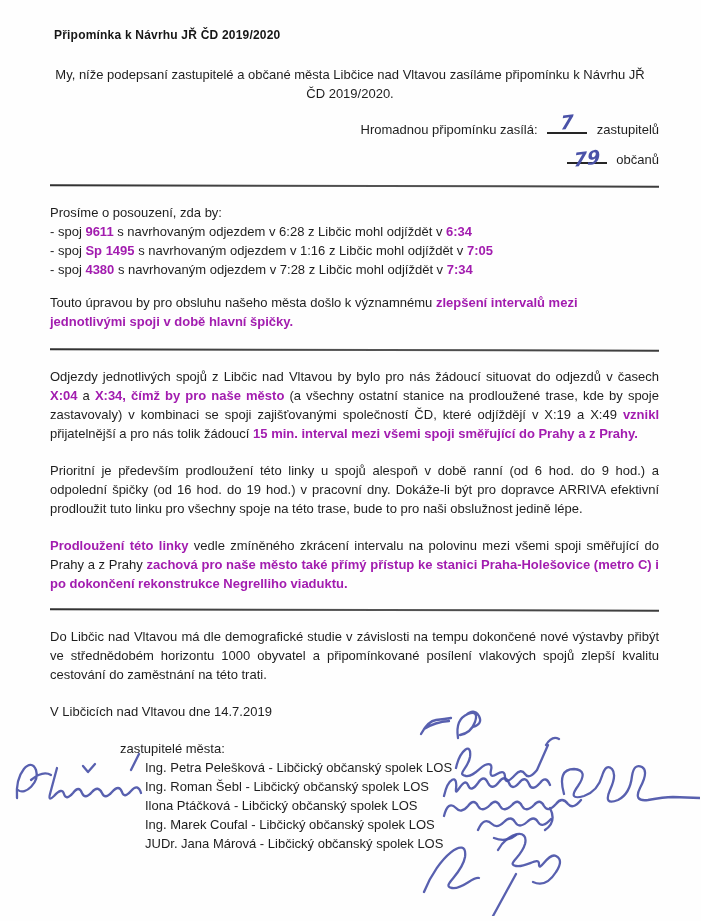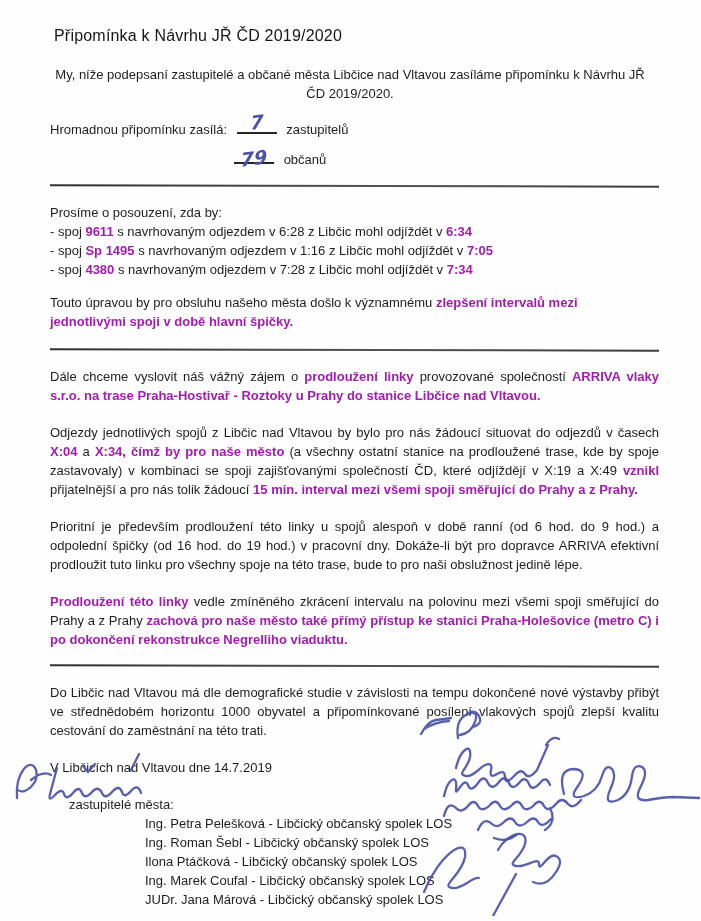--- a/index.html
+++ b/index.html
@@ -10,22 +10,22 @@
     background:#fefefe;
     overflow:hidden;
     font-family:"Liberation Sans", sans-serif;
     color:#1e1e1e;
     font-size:13px;
     line-height:19px;
     padding:22px 42px 0 50px;
   }
   .b { font-weight:bold; color:#a21caf; }
   h1.title {
-    font-size:16px;
-    font-weight:normal;
+    font-size:12px;
+    font-weight:bold;
     letter-spacing:.2px;
     margin:4px 0 20px 4px;
     color:#161616;
   }
   p.para { margin:0 0 18px 0; }
   p.just { text-align:justify; }
   .bullets div { margin:0; }
   .rule {
     height:2px;
     background:linear-gradient(90deg,#303030,#555 55%,#3c3c3c);
@@ -48,23 +48,23 @@
     bottom:0px;
     transform:translateX(-50%) rotate(-7deg) skewX(-7deg);
     font-family:"DejaVu Sans", sans-serif;
     font-style:italic;
     font-size:19px;
     line-height:19px;
     font-weight:bold;
     color:var(--ink,#4152a8);
   }
   .hand-num.overlap { bottom:-6px; }
-  .submit-block { margin:2px 0 0 0; }
+  .submit-block { margin:2px 0 0 0;text-align:right; }
   .sig-block { margin-top:16px; }
-  .sig-heading { margin-left:19px; }
+  .sig-heading { margin-left:70px; }
   ul.sig-list { list-style:none; margin:0 0 0 95px; }
   ul.sig-list li { margin:0; }
   .sig-svg { position:absolute; pointer-events:none; }
   .sig-svg path {
     fill:none;
     stroke:var(--ink,#4d54aa);
     stroke-width:2.3;
     stroke-linecap:round;
     stroke-linejoin:round;
     opacity:.92;
@@ -98,21 +98,20 @@
   <p class="para" style="margin-bottom:0;">Prosíme o posouzení, zda by:</p>
   <div class="bullets">
     <div><span>- spoj </span><span class="b">9611</span><span> s navrhovaným odjezdem v 6:28 z Libčic mohl odjíždět v </span><span class="b">6:34</span></div>
     <div><span>- spoj </span><span class="b">Sp 1495</span><span> s navrhovaným odjezdem v 1:16 z Libčic mohl odjíždět v </span><span class="b">7:05</span></div>
     <div><span>- spoj </span><span class="b">4380</span><span> s navrhovaným odjezdem v 7:28 z Libčic mohl odjíždět v </span><span class="b">7:34</span></div>
   </div>
   <p class="para" style="margin-top:14px;max-width:590px;"><span>Touto úpravou by pro obsluhu našeho města došlo k významnému </span><span class="b">zlepšení intervalů mezi jednotlivými spoji v době hlavní špičky.</span></p>
 
   <div class="rule"></div>
 
-  <p class="para just"><span>Dále chceme vyslovit náš vážný zájem o </span><span class="b">prodloužení linky</span><span> provozované společností </span><span class="b">ARRIVA vlaky s.r.o. na trase Praha-Hostivař - Roztoky u Prahy do stanice Libčice nad Vltavou.</span></p>
   <p class="para just"><span>Odjezdy jednotlivých spojů z Libčic nad Vltavou by bylo pro nás žádoucí situovat do odjezdů v časech </span><span class="b">X:04</span><span> a </span><span class="b">X:34, čímž by pro naše město</span><span> (a všechny ostatní stanice na prodloužené trase, kde by spoje zastavovaly) v kombinaci se spoji zajišťovanými společností ČD, které odjíždějí v X:19 a X:49 </span><span class="b">vznikl</span><span> přijatelnější a pro nás tolik žádoucí </span><span class="b">15 min. interval mezi všemi spoji směřující do Prahy a z Prahy.</span></p>
   <p class="para just">Prioritní je především prodloužení této linky u spojů alespoň v době ranní (od 6 hod. do 9 hod.) a odpolední špičky (od 16 hod. do 19 hod.) v pracovní dny. Dokáže-li být pro dopravce ARRIVA efektivní prodloužit tuto linku pro všechny spoje na této trase, bude to pro naši obslužnost jedině lépe.</p>
   <p class="para just" style="margin-bottom:0;"><span class="b">Prodloužení této linky</span><span> vedle zmíněného zkrácení intervalu na polovinu mezi všemi spoji směřující do Prahy a z Prahy </span><span class="b">zachová pro naše město také přímý přístup ke stanici Praha-Holešovice (metro C) i po dokončení rekonstrukce Negrelliho viaduktu.</span></p>
 
   <div class="rule"></div>
 
   <p class="para outro-p just">Do Libčic nad Vltavou má dle demografické studie v závislosti na tempu dokončené nové výstavby přibýt ve střednědobém horizontu 1000 obyvatel a připomínkované posílení vlakových spojů zlepší kvalitu cestování do zaměstnání na této trati.</p>
   <p class="para dateline">V Libčicích nad Vltavou dne 14.7.2019</p>
 
   <div class="sig-block">

